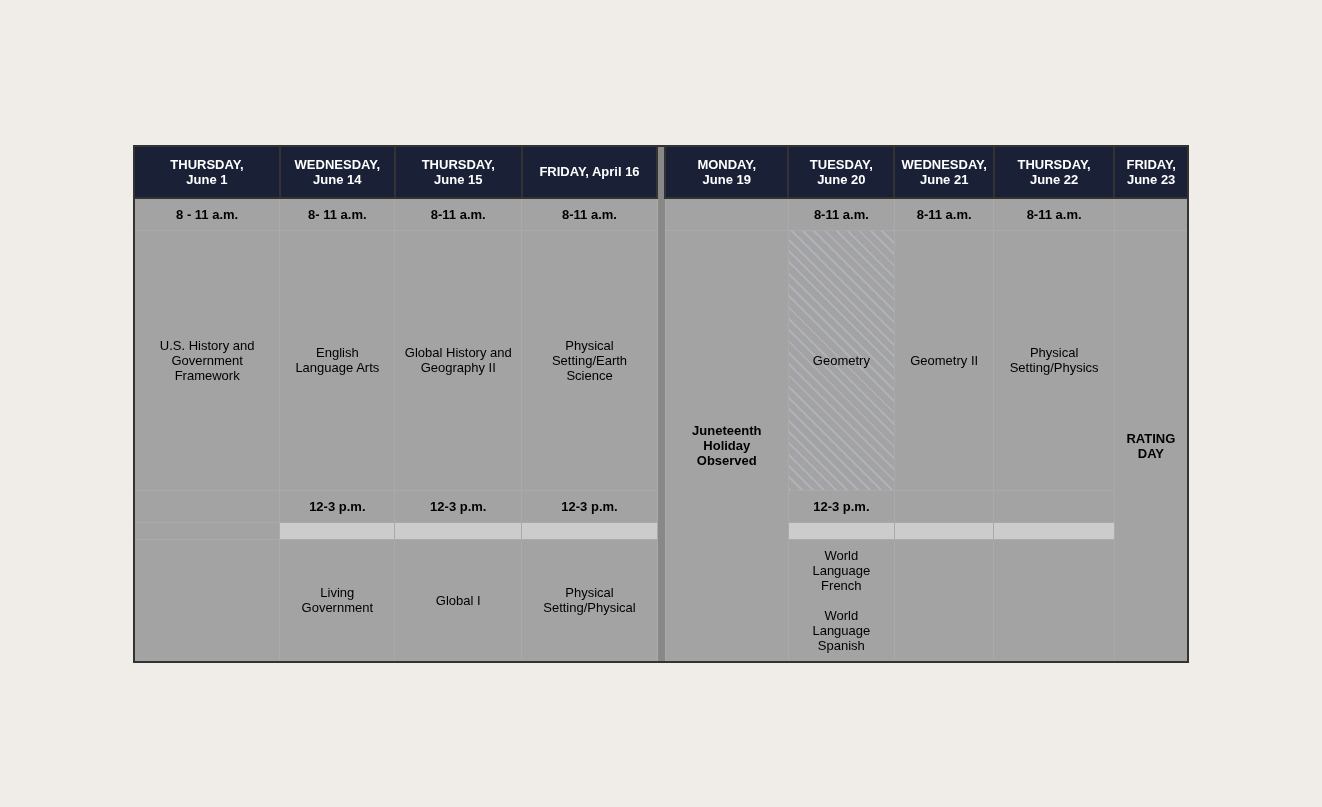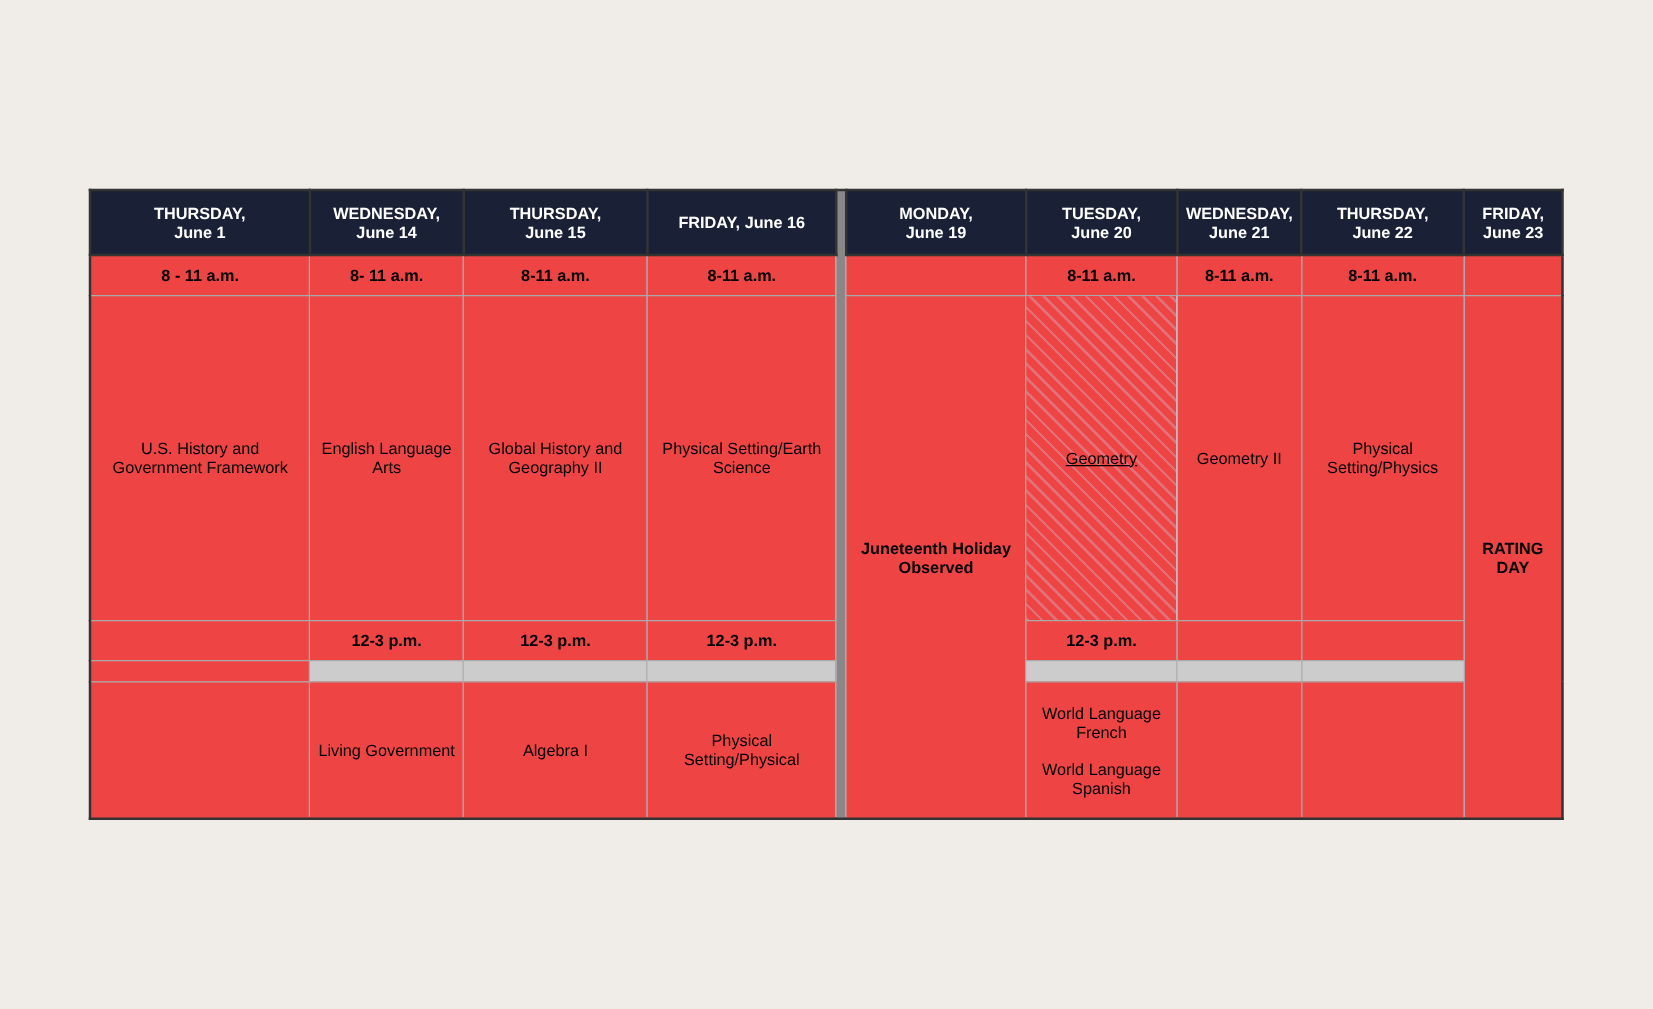--- a/index.html
+++ b/index.html
@@ -6,21 +6,21 @@
     body {
       background: #f0ede8;
       font-family: Arial, sans-serif;
       display: flex;
       justify-content: center;
       align-items: center;
       min-height: 807px;
       width: 1322px;
     }
     .page-wrapper {
-      width: 1180px;
+      width: 1056px;
       margin: 20px auto;
     }
     .schedule-table {
       width: 100%;
       border-collapse: collapse;
       border: 2px solid #333;
     }
     .schedule-table th {
       background-color: #1a2035;
       color: white;
@@ -30,21 +30,21 @@
       font-weight: bold;
       border: 2px solid #333;
       vertical-align: middle;
     }
     .schedule-table td {
       border: 1px solid #aaa;
       text-align: center;
       vertical-align: middle;
       padding: 8px 6px;
       font-size: 13px;
-      background: #ef4444;
+      background: #a3a3a3;
     }
     .time-cell {
       font-weight: bold;
       font-size: 13px;
       background: #f5f5f5;
     }
     .content-cell {
       font-size: 13px;
       background: #f5f5f5;
       min-height: 80px;
@@ -63,21 +63,20 @@
     }
     .rating-cell {
       font-weight: bold;
       font-size: 14px;
       text-align: center;
       background: #f5f5f5;
     }
     .geometry-cell {
       background: #e8e8f0;
       position: relative;
-      text-decoration: underline;
     }
     .geometry-cell::before {
       content: '';
       position: absolute;
       top: 0; left: 0; right: 0; bottom: 0;
       background: repeating-linear-gradient(
         45deg,
         rgba(200,210,240,0.3),
         rgba(200,210,240,0.3) 2px,
         transparent 2px,
@@ -103,21 +102,21 @@
 </head>
 <body>
 
 <div class="page-wrapper">
   <table class="schedule-table">
     <thead>
       <tr>
         <th>THURSDAY,<br>June 1</th>
         <th>WEDNESDAY,<br>June 14</th>
         <th>THURSDAY,<br>June 15</th>
-        <th>FRIDAY, June 16</th>
+        <th>FRIDAY, April 16</th>
         <th class="th-divider separator-col"></th>
         <th>MONDAY,<br>June 19</th>
         <th>TUESDAY,<br>June 20</th>
         <th>WEDNESDAY,<br>June 21</th>
         <th>THURSDAY,<br>June 22</th>
         <th>FRIDAY,<br>June 23</th>
       </tr>
     </thead>
     <tbody>
 
@@ -165,21 +164,21 @@
         <td colspan="1" style="height:2px; padding:0; background:#ccc;"></td>
         <td colspan="1" style="height:2px; padding:0; background:#ccc;"></td>
         <td style="height:2px; padding:0; background:#ccc;"></td>
         <td style="height:2px; padding:0; background:#ccc;"></td>
         <td style="height:2px; padding:0; background:#ccc;"></td>
       </tr>
 
       <tr>
         <td class="empty-cell short"></td>
         <td class="content-cell short">Living Government</td>
-        <td class="content-cell short">Algebra I</td>
+        <td class="content-cell short">Global I</td>
         <td class="content-cell short">Physical Setting/Physical</td>
         <td class="content-cell short rowspan-bottom">
           World Language French<br><br>World Language Spanish
         </td>
         <td class="empty-cell short rowspan-bottom"></td>
         <td class="empty-cell short rowspan-bottom"></td>
       </tr>
     </tbody>
   </table>
 </div>

